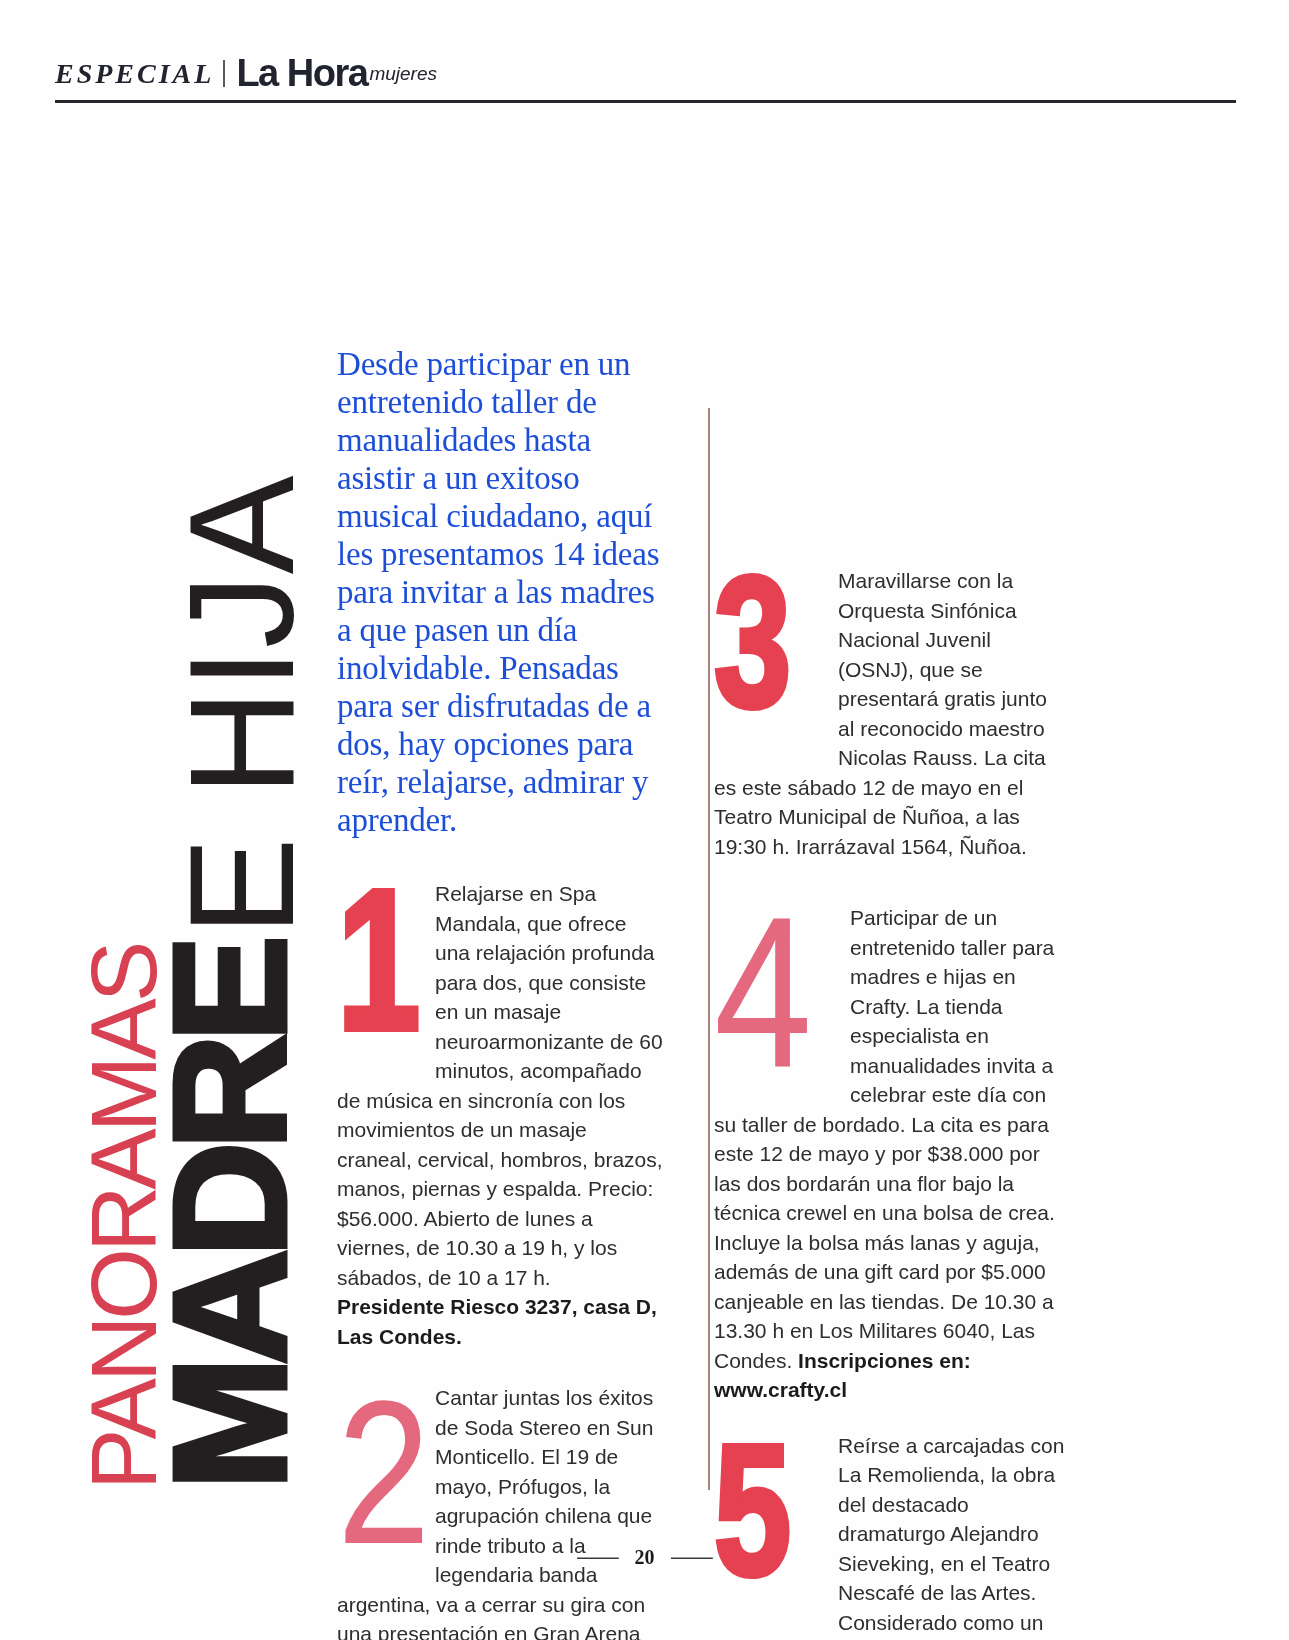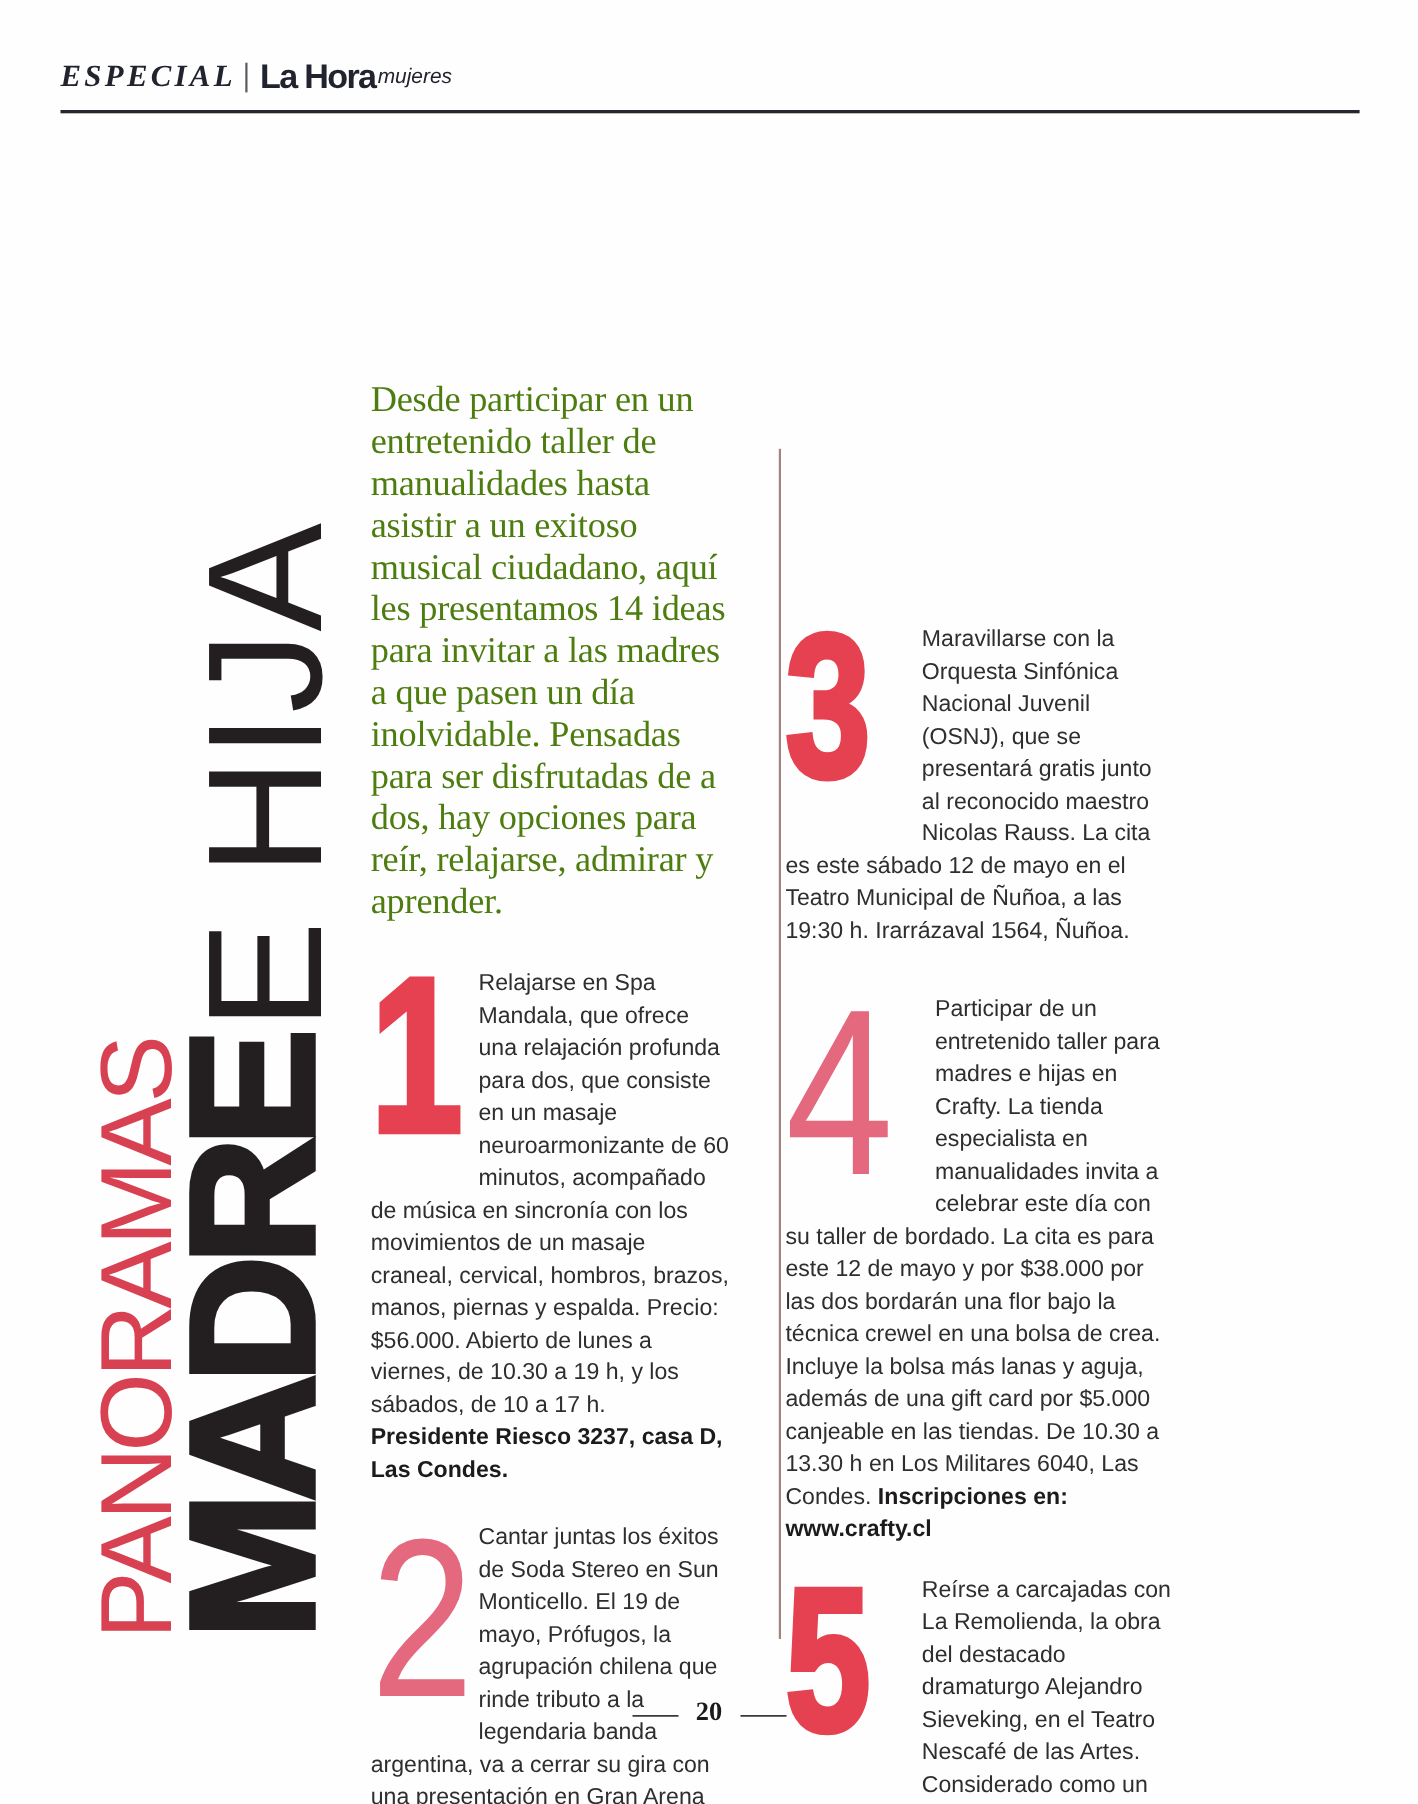--- a/index.html
+++ b/index.html
@@ -12,21 +12,21 @@
   
   .masthead {
     position:absolute; left:55px; top:52px;
     display:flex; align-items:center; color:var(--ink,#21232e);
   }
   .kicker {
     font-family:"Liberation Serif", serif; font-style:italic; font-weight:600;
     font-size:28px; letter-spacing:3px;
   }
   .mast-sep { width:2px; height:27px; background:var(--ink,#21232e); margin:0 11px 0 9px; opacity:.75; }
-  .brand { font-weight:700; font-size:31px; letter-spacing:-1.5px; }
+  .brand { font-weight:700; font-size:38px; letter-spacing:-1.5px; }
   .brand-suffix { font-family:Liberation Sans, sans-serif; font-style:italic; font-size:19px; margin-left:2px; }
   .mast-rule { position:absolute; left:55px; top:100px; width:1181px; height:3px; background:#26262f; }
 
   
   .vword {
     position:absolute; writing-mode:vertical-rl; transform:rotate(180deg);
     white-space:nowrap; color:#231f20;
   }
   .vw-ehija { left:176px; top:392px; width:132px; height:544px; font-size:148px; line-height:132px; font-weight:400; }
   .vw-madre { left:156px; top:936px; width:148px; height:554px; font-size:160px; line-height:148px; font-weight:700;
@@ -34,21 +34,21 @@
   .vw-panoramas { left:80px; top:936px; width:88px; height:554px; font-size:92px; line-height:88px;
                   letter-spacing:-4px; color:var(--title-red,#d84152); }
 
   
   .col-mid   { position:absolute; left:337px; top:345px; width:326px; }
   .col-right { position:absolute; left:714px; top:566px; width:352px; }
   .col-divider { position:absolute; left:708px; top:408px; width:2px; height:1082px; background:var(--divider,#a5837d); }
 
   .intro {
     margin:0; font-family:"Liberation Serif", serif;
-    font-size:33px; line-height:38px; letter-spacing:-.2px; color:#4d7c0f;
+    font-size:33px; line-height:38px; letter-spacing:-.2px; color:#1d4ed8;
   }
 
   .entry { font-size:21px; line-height:29.5px; color:#2f2d2e; }
   .entry::after { content:""; display:block; clear:both; }
   .ebold { color:#1c1a1b; font-weight:700;text-align:right; }
 
   .e1 { margin-top:40px; }
   .e2 { margin-top:32px; }
   .e4 { margin-top:42px; }
   .e5 { margin-top:26px; }
@@ -60,21 +60,21 @@
   .n2 { width:98px;  height:185px; font-size:205px; line-height:178px; }
   .n3 { width:124px; height:183px; font-size:185px; line-height:152px; }
   .n4 { width:136px; height:185px; font-size:215px; line-height:180px; }
   .n5 { width:124px; height:183px; font-size:185px; line-height:158px; }
 
   
   .pagefoot {
     position:absolute; left:0; right:0; top:1544px;
     display:flex; justify-content:center; align-items:center; gap:26px;
   }
-  .pnum { font-family:"Liberation Serif", serif; font-weight:700; font-size:24px; color:#1b1b1d; }
+  .pnum { font-family:"Liberation Serif", serif; font-weight:700; font-size:20px; color:#1b1b1d; }
   .dash { display:inline-block; transform:scaleX(1.9); font-size:22px; color:#3a3a3a; }
 </style>
 </head>
 <body>
 
 <div class="page">
 
   <header class="masthead">
     <span class="kicker">ESPECIAL</span>
     <span class="mast-sep"></span>

